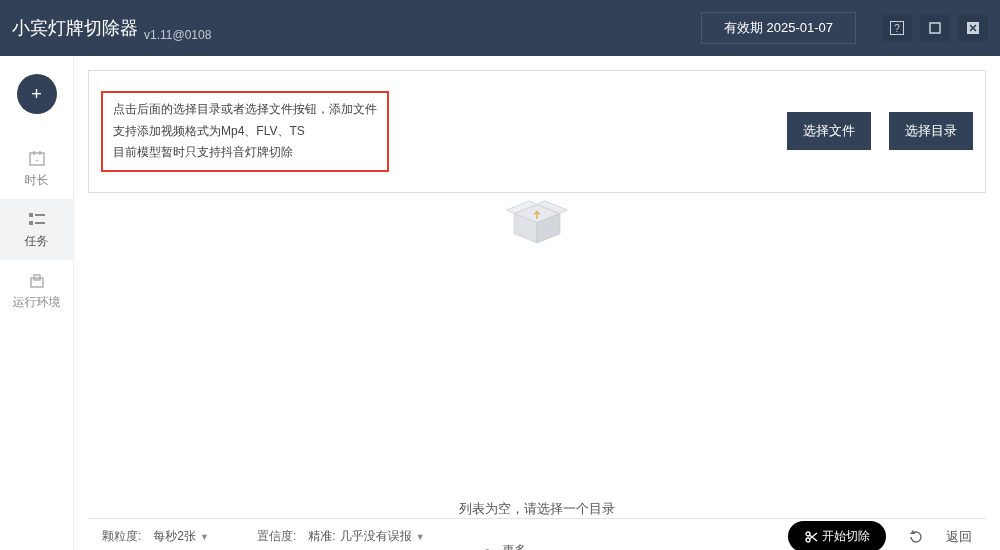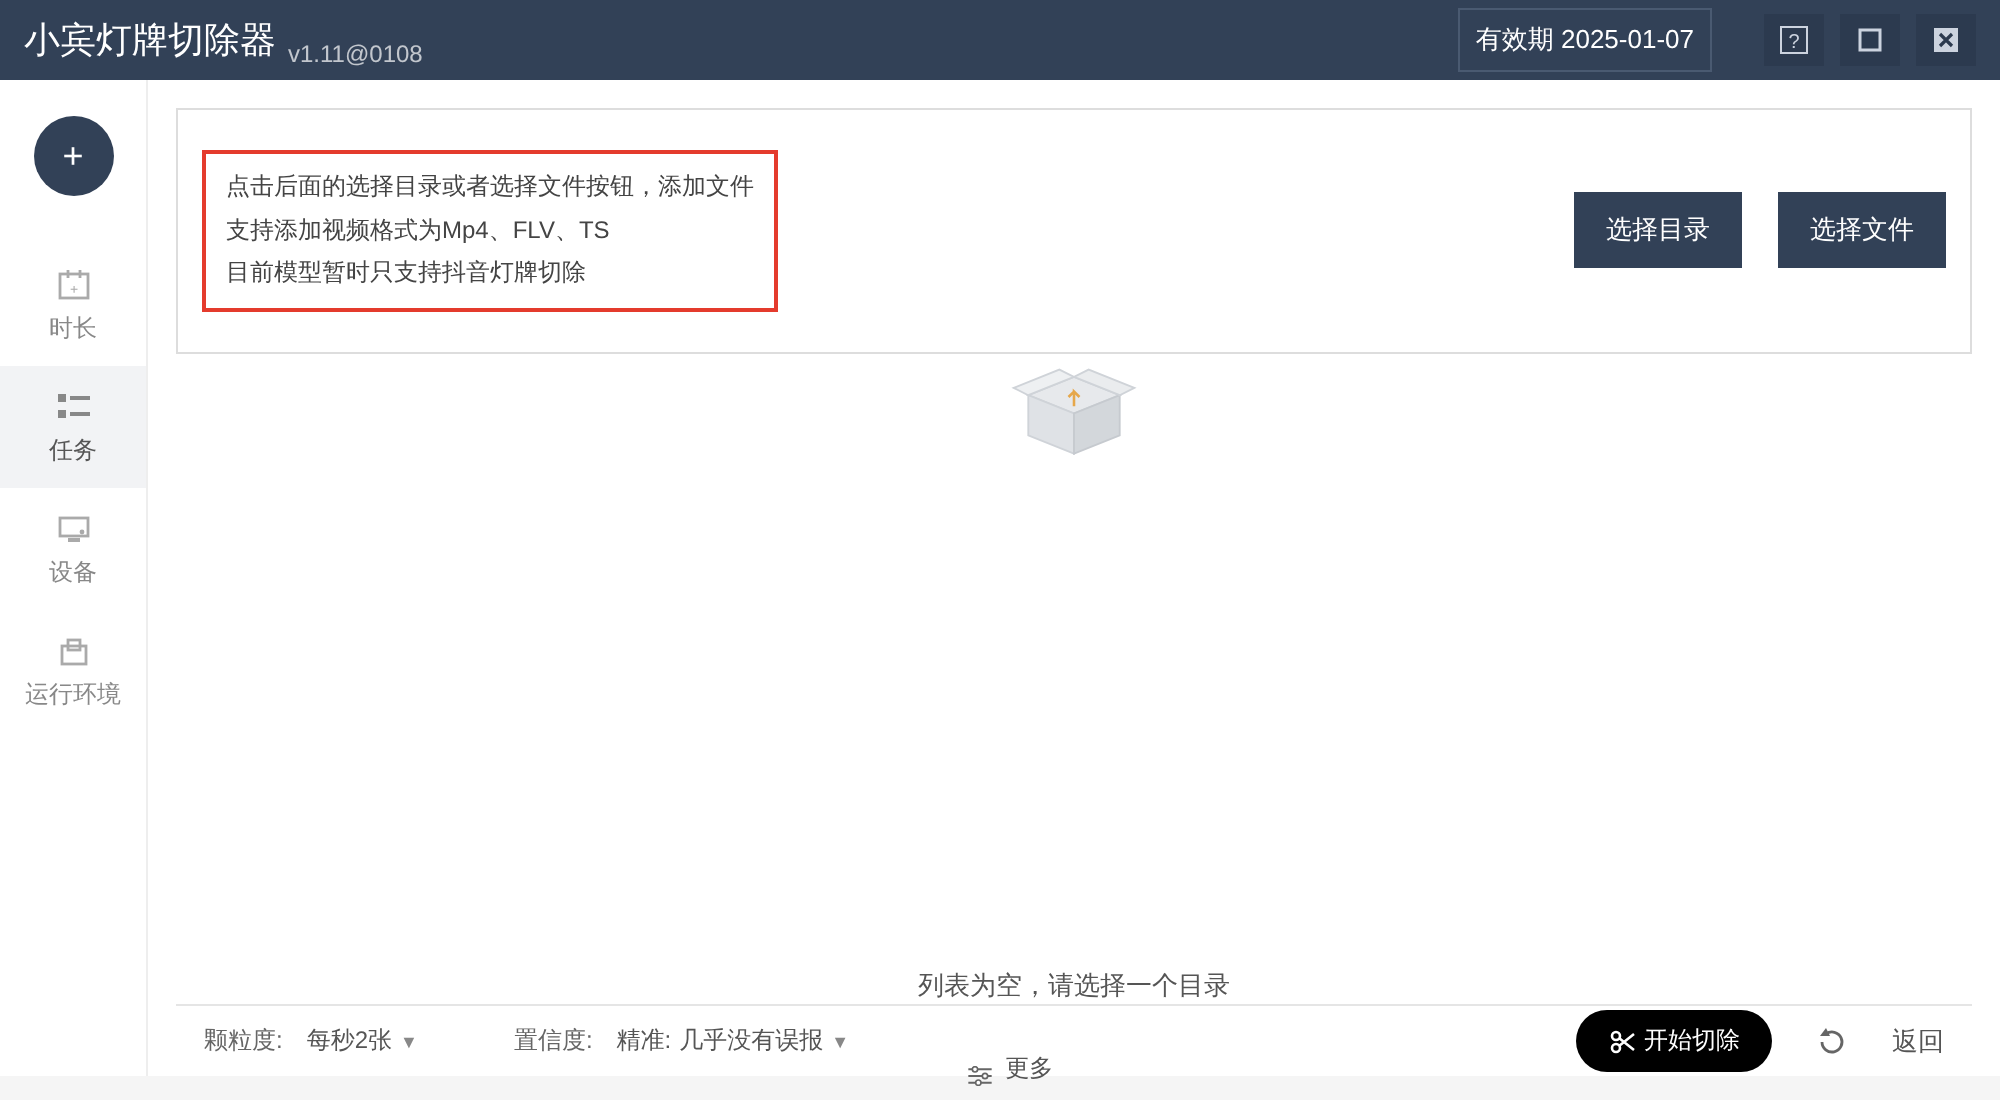--- a/index.html
+++ b/index.html
@@ -1,22 +1,22 @@
 <!DOCTYPE html>
 <html><head>
 <meta charset="utf-8">
 <style>
 * { margin: 0; padding: 0; box-sizing: border-box; }
 body { font-family: "Microsoft YaHei", -apple-system, sans-serif; font-size: 12px; color: #333; background: #f5f5f5; width: 1000px; height: 550px; overflow: hidden; }
 
-.titlebar { height: 40px; background: #324157; display: flex; align-items: center; padding: 0 12px; color: #fff; }
+.titlebar { height: 56px; background: #324157; display: flex; align-items: center; padding: 0 12px; color: #fff; }
 .titlebar .app-title { font-size: 18px; font-weight: 400; }
 .titlebar .app-version { font-size: 12px; opacity: 0.7; margin-left: 6px; margin-top: 13px; }
 .titlebar .spacer { flex: 1; }
-.titlebar .expiry { border: 1px solid #4a5a71; padding: 6px 8px; font-size: 13px; margin-right: 18px; }
+.titlebar .expiry { border: 1px solid #4a5a71; padding: 6px 22px; font-size: 13px; margin-right: 18px; }
 .titlebar .win-btn { width: 30px; height: 26px; background: #2c3a4f; display: inline-flex; align-items: center; justify-content: center; margin-left: 8px; cursor: pointer; }
 
 .body-wrap { display: flex; height: calc(550px - 52px); background: #fff; }
 
 .sidebar { width: 74px; background: #fff; border-right: 1px solid #eee; display: flex; flex-direction: column; align-items: center; padding-top: 18px; }
 .fab { width: 40px; height: 40px; border-radius: 50%; background: #324157; color: #fff; display: flex; align-items: center; justify-content: center; font-size: 18px; margin-bottom: 24px; cursor: pointer; }
 .nav-item { width: 100%; padding: 12px 0 10px; text-align: center; color: #888; cursor: pointer; font-size: 12px; }
 .nav-item.active { background: #f2f3f5; color: #555; }
 .nav-item .ico { display: block; margin: 0 auto 4px; width: 20px; height: 18px; }
 .nav-item svg { display: block; margin: 0 auto; }
@@ -89,48 +89,40 @@
     <div class="nav-item active">
       <svg class="ico" width="20" height="18" viewBox="0 0 20 18">
           <rect x="2" y="2" width="4" height="4" fill="#888"></rect>
           <rect x="8" y="3" width="10" height="2" fill="#888"></rect>
           <rect x="2" y="10" width="4" height="4" fill="#888"></rect>
           <rect x="8" y="11" width="10" height="2" fill="#888"></rect>
         </svg>
       <span>任务</span>
     </div>
 
-    <div class="nav-item">
-      <svg class="ico" width="20" height="18" viewBox="0 0 20 18">
-          <rect x="3" y="3" width="14" height="9" fill="none" stroke="#aaa" stroke-width="1.4"></rect>
-          <rect x="7" y="13" width="6" height="2" fill="#aaa"></rect>
-          <circle cx="14" cy="10" r="1.2" fill="#aaa"></circle>
-        </svg>
-      <span>设备</span>
-    </div>
 
     <div class="nav-item">
       <svg class="ico" width="20" height="18" viewBox="0 0 20 18">
           <rect x="4" y="6" width="12" height="9" fill="none" stroke="#aaa" stroke-width="1.4"></rect>
           <rect x="7" y="3" width="6" height="5" fill="none" stroke="#aaa" stroke-width="1.4"></rect>
         </svg>
       <span>运行环境</span>
     </div>
   </div>
 
   <div class="main">
     <div class="info-bar">
       <div class="info-text-wrap">
         <div>点击后面的选择目录或者选择文件按钮，添加文件</div>
         <div>支持添加视频格式为Mp4、FLV、TS</div>
         <div>目前模型暂时只支持抖音灯牌切除</div>
       </div>
       <div class="flexgrow"></div>
+      <button class="dark-btn">选择文件</button>
       <button class="dark-btn">选择目录</button>
-      <button class="dark-btn">选择文件</button>
     </div>
 
     <div class="center-area">
       <svg class="box-illust" width="70" height="58" viewBox="0 0 70 58">
         <polygon points="10,22 35,12 60,22 35,32" fill="#e7e9ec" stroke="#cfd3d8"></polygon>
         <polygon points="10,22 10,44 35,54 35,32" fill="#dfe2e6" stroke="#cfd3d8"></polygon>
         <polygon points="60,22 60,44 35,54 35,32" fill="#d3d7db" stroke="#c6cacf"></polygon>
         <polygon points="2,18 10,22 35,12 27,8" fill="#eef0f2" stroke="#cfd3d8"></polygon>
         <polygon points="68,18 60,22 35,12 43,8" fill="#eaecee" stroke="#cfd3d8"></polygon>
         <path d="M35 28 L35 20 L38 23 M35 20 L32 23" stroke="#e6a74a" stroke-width="1.4" fill="none"></path>

